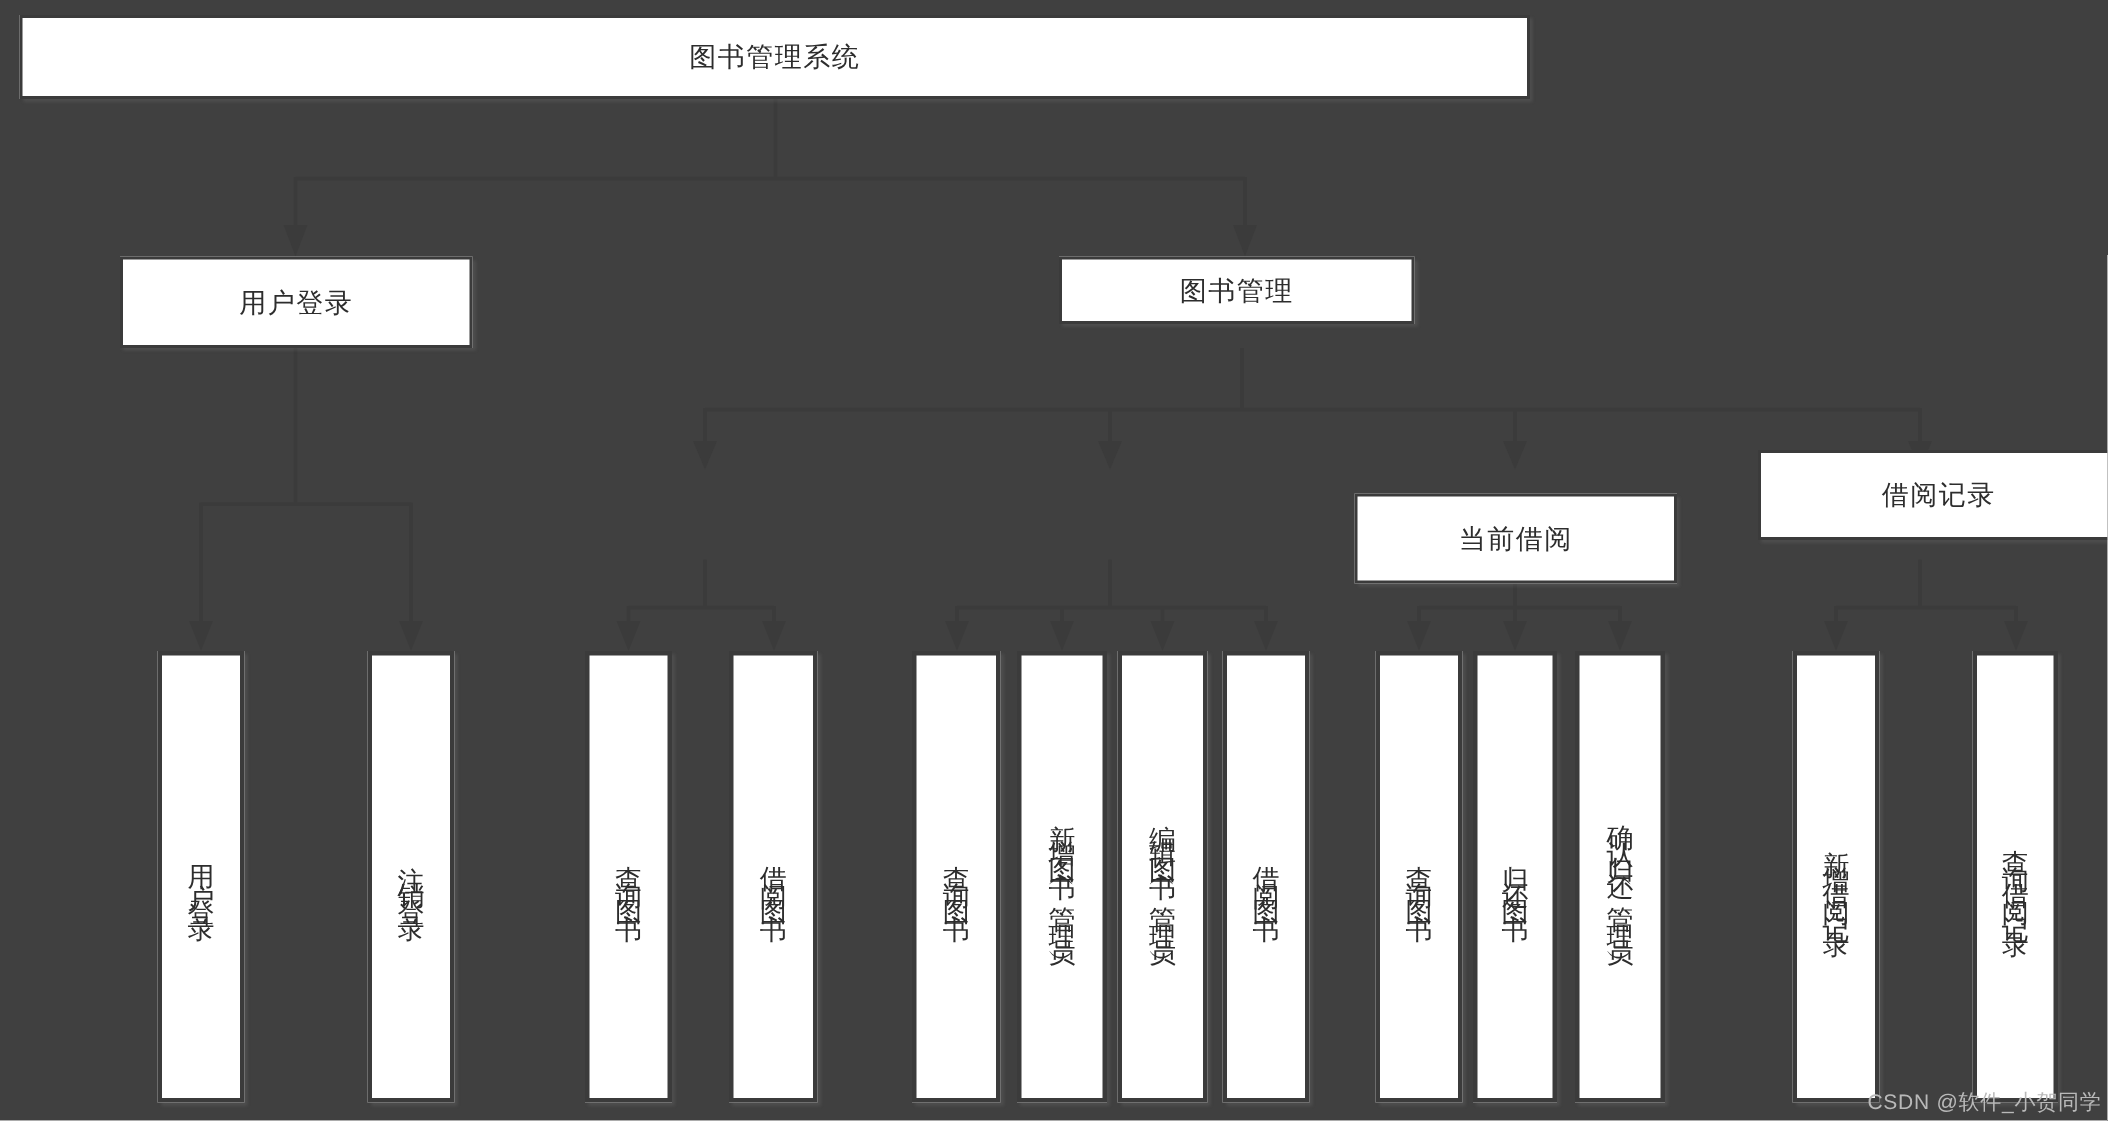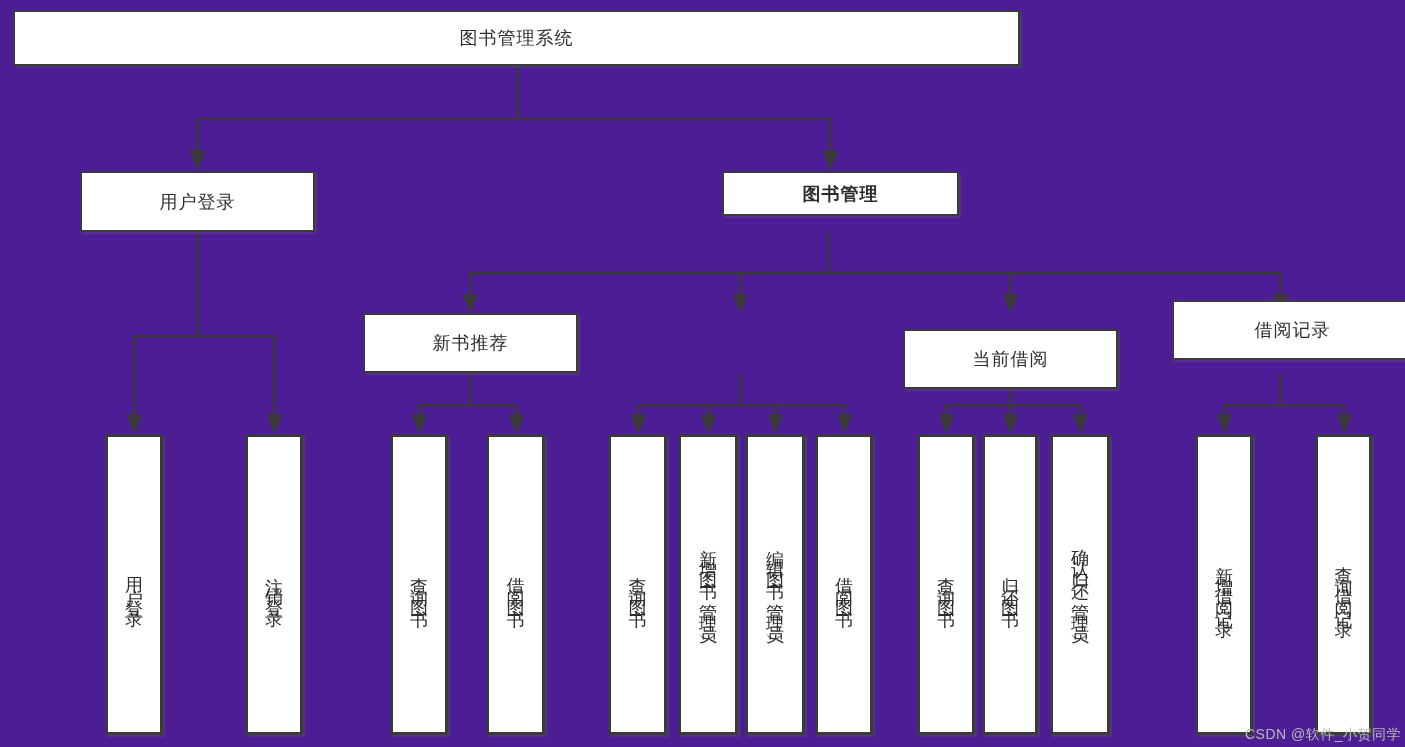--- a/index.html
+++ b/index.html
@@ -1,19 +1,19 @@
 <!DOCTYPE html>
 <html><head>
 <meta charset="utf-8">
 <style>
   html,body{margin:0;padding:0;background:#ffffff;}
   #canvas{
     position:relative;
     width:1405px;height:747px;
-    background:#4c1d95;
+    background:#404040;
     font-family:"Liberation Sans","DejaVu Sans",sans-serif;
     overflow:hidden;
     text-align:right;
   }
   #connectors{position:absolute;left:0;top:0;}
   .hbox{
     position:absolute;
     background:#ffffff;
     border:2.5px solid #3b3b3b;
     display:flex;align-items:center;justify-content:center;
@@ -91,23 +91,22 @@
       <polygon points="1002,414 1018,414 1010,434"></polygon>
       <polygon points="1072,414 1088,414 1080,434"></polygon>
       <polygon points="1216,414 1232,414 1224,434"></polygon>
       <polygon points="1336,414 1352,414 1344,434"></polygon>
     </g>
   </svg>
 
   <div class="hbox" style="left:13px;top:10px;width:1007px;height:56px;">图书管理系统</div>
 
   <div class="hbox" style="left:80px;top:171px;width:235px;height:61px;">用户登录</div>
-  <div class="hbox" style="left:722px;top:171px;width:237px;height:45px;font-weight:bold;">图书管理</div>
+  <div class="hbox" style="left:706px;top:171px;width:237px;height:45px;">图书管理</div>
 
-  <div class="hbox" style="left:363px;top:313px;width:215px;height:60px;">新书推荐</div>
   <div class="hbox" style="left:903px;top:313px;width:215px;height:60px;margin-top:16px;">当前借阅</div>
   <div class="hbox" style="left:1172px;top:300px;width:241px;height:60px;">借阅记录</div>
 
   <div class="vbox" style="left:105px;top:434px;width:58px;height:301px;">
     <span>用户登录</span>
   </div>
   <div class="vbox" style="left:245px;top:434px;width:58px;height:301px;">
     <span>注销登录</span>
   </div>
 

